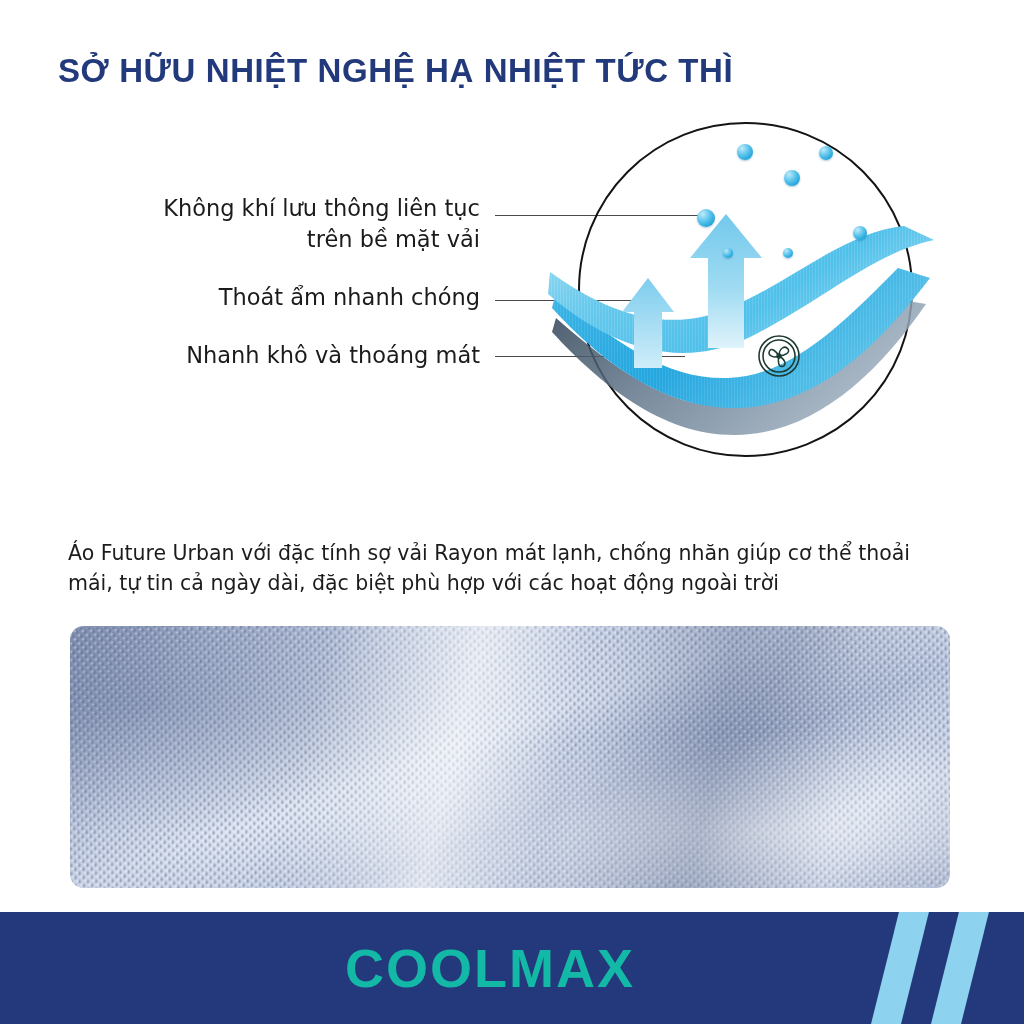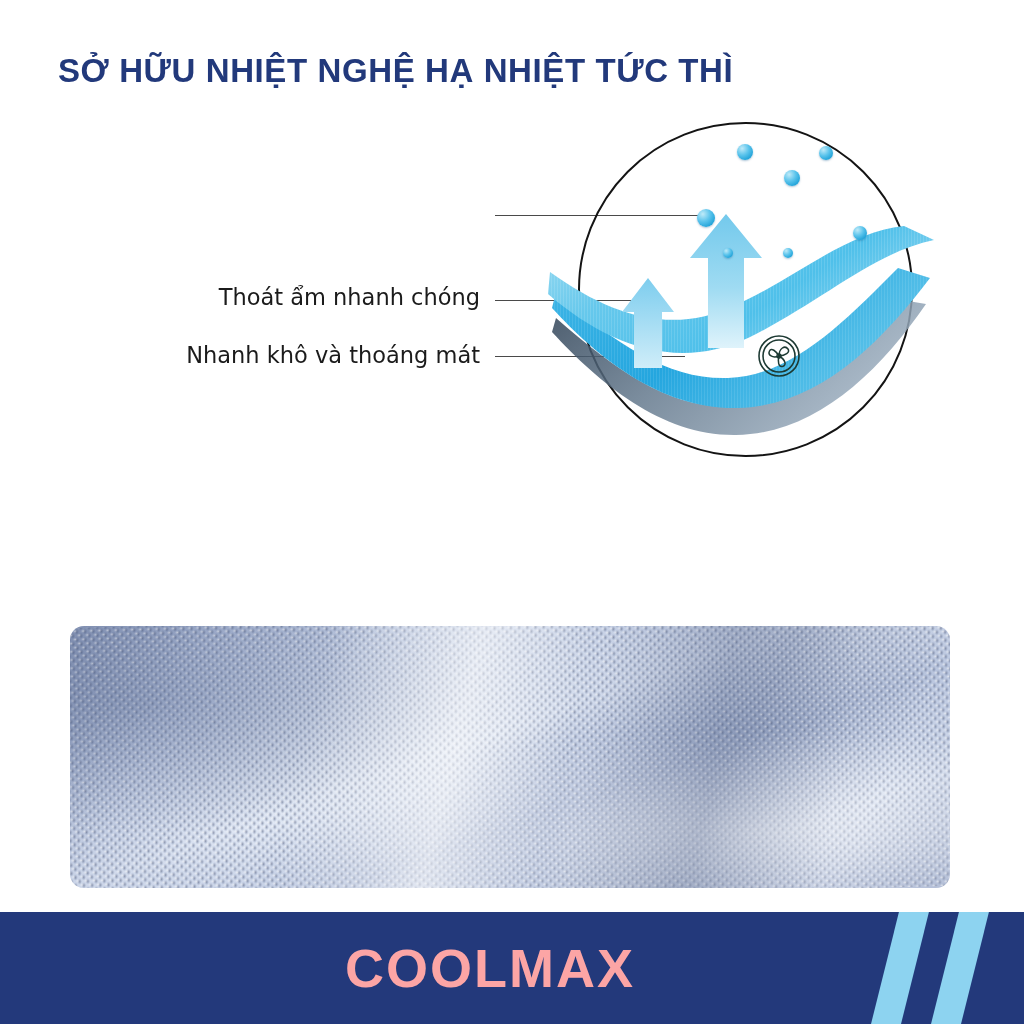--- a/index.html
+++ b/index.html
@@ -115,36 +115,38 @@
   }
 
   
   .footer{
     position:absolute;left:0;top:912px;width:1024px;height:112px;
     background:#23397B;overflow:hidden;
   }
   .footer-brand{
     position:absolute;left:345px;top:50%;transform:translateY(-50%);
     font-size:54px;font-weight:bold;letter-spacing:2px;
-    color:#fca5a5;white-space:nowrap;
+    color:#14b8a6;white-space:nowrap;
   }
   .stripe{
     position:absolute;top:-30px;height:180px;width:30px;
     background:#8DD3F0;transform:skewX(-14deg);
   }
   #stripe-1{left:884px;}
   #stripe-2{left:944px;}
 </style>
 </head>
 <body>
 
 <div class="page">
 
   <div class="title">SỞ HỮU NHIỆT NGHỆ HẠ NHIỆT TỨC THÌ</div>
 
+  <div class="callout" id="callout-1">Không khí lưu thông liên tục
+trên bề mặt vải</div>
   <div class="callout" id="callout-2">Thoát ẩm nhanh chóng</div>
   <div class="callout" id="callout-3">Nhanh khô và thoáng mát</div>
 
   <div class="leader" id="leader-1"></div>
   <div class="leader" id="leader-2"></div>
   <div class="leader" id="leader-3"></div>
 
   <div class="illus">
     <div class="circle-outline"></div>
 
@@ -214,20 +216,21 @@
   </div>
 
   <div class="droplet" style="left:737px;top:144px;width:16px;height:16px;"></div>
   <div class="droplet" style="left:819px;top:146px;width:14px;height:14px;"></div>
   <div class="droplet" style="left:784px;top:170px;width:16px;height:16px;"></div>
   <div class="droplet" style="left:853px;top:226px;width:14px;height:14px;"></div>
   <div class="droplet" style="left:697px;top:209px;width:18px;height:18px;"></div>
   <div class="droplet" style="left:723px;top:248px;width:10px;height:10px;"></div>
   <div class="droplet" style="left:783px;top:248px;width:10px;height:10px;"></div>
 
+  <div class="prod-body">Áo Future Urban với đặc tính sợ vải Rayon mát lạnh, chống nhăn giúp cơ thể thoải mái, tự tin cả ngày dài, đặc biệt phù hợp với các hoạt động ngoài trời</div>
 
   <div class="fabric">
     <div class="fabric-weave"></div>
     <div class="fabric-sheen"></div>
   </div>
 
   <div class="footer">
     <div class="footer-brand">COOLMAX</div>
     <div class="stripe" id="stripe-1"></div>
     <div class="stripe" id="stripe-2"></div>

